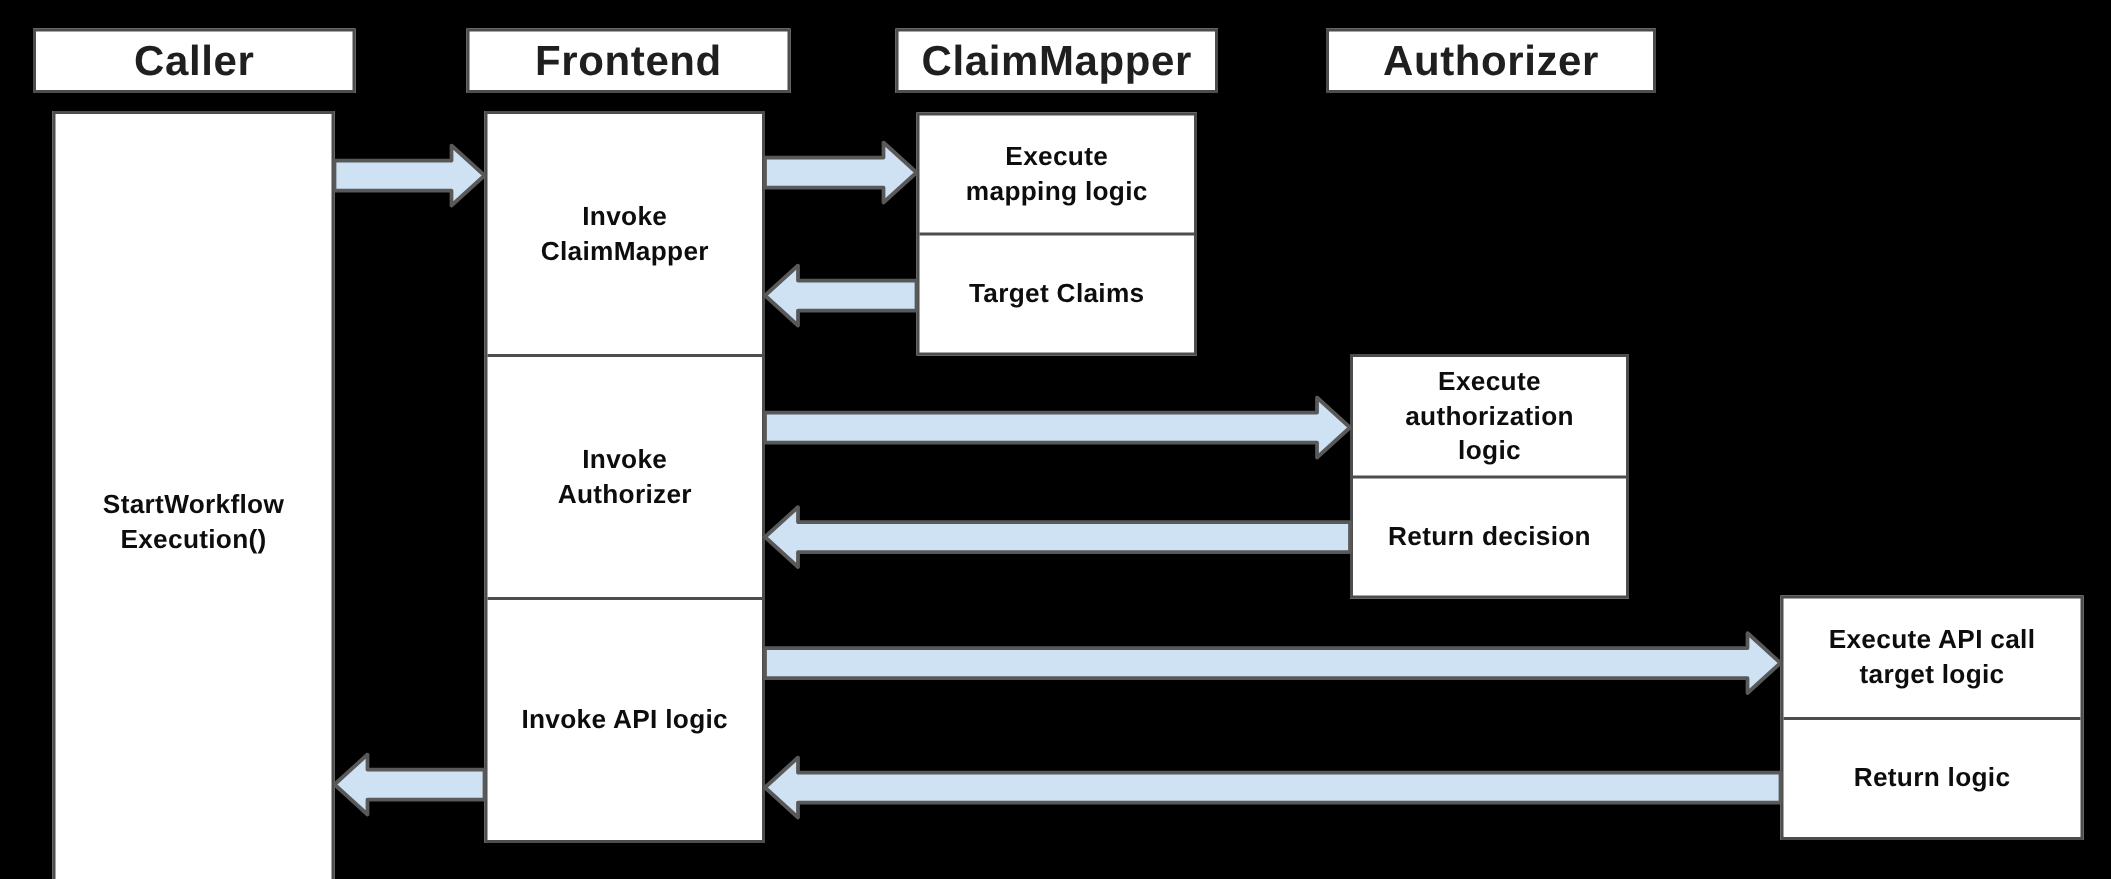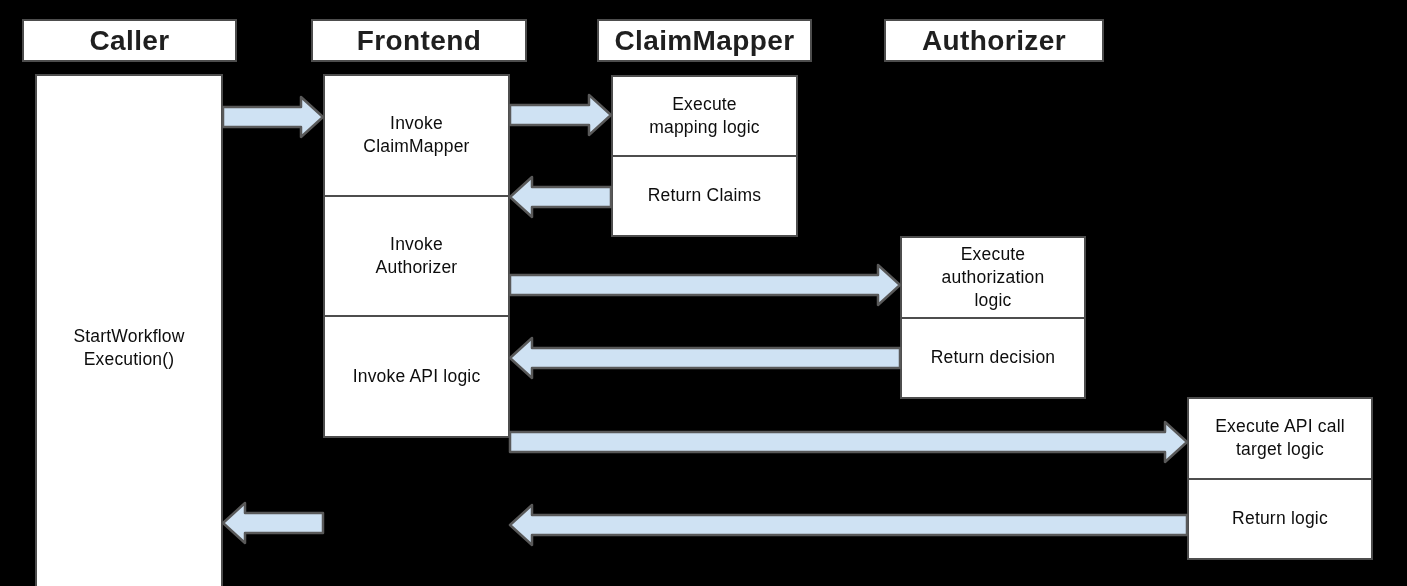--- a/index.html
+++ b/index.html
@@ -25,21 +25,21 @@
     position:absolute; background:var(--box-fill);
     border:2px solid var(--box-border);
     display:flex; flex-direction:column;
   }
   .sec{
     flex:1 1 0; display:flex; align-items:center; justify-content:center;
     text-align:center; padding:0 10px;
   }
   .sec + .sec{ border-top:2px solid var(--box-border); }
   .box-label{
-    white-space:pre-line; font-size:17.5px; font-weight:400;
+    white-space:pre-line; font-size:17.5px; font-weight:700;
     line-height:1.32; color:var(--body-text); letter-spacing:0.2px;text-align:center;
   }
   svg.arrows{
     position:absolute; left:0; top:0; width:1407px; height:586px;
     pointer-events:none;
   }
   svg.arrows polygon{
     fill:var(--arrow-fill); stroke:var(--arrow-stroke);
     stroke-width:2.5; stroke-linejoin:round;
   }
@@ -54,56 +54,56 @@
   <div class="hdr" style="left:597px;width:215px">ClaimMapper</div>
   <div class="hdr" style="left:884px;width:220px">Authorizer</div>
 
   <div class="col" style="left:35px;top:74px;width:188px;height:548px">
     <div class="sec">
       <span class="box-label">StartWorkflow
 Execution()</span>
     </div>
   </div>
 
-  <div class="col" style="left:323px;top:74px;width:187px;height:364px">
+  <div class="col" style="left:323px;top:74px;width:187px;height:488px">
     <div class="sec">
       <span class="box-label">Invoke
 ClaimMapper</span>
     </div>
     <div class="sec">
       <span class="box-label">Invoke
 Authorizer</span>
     </div>
     <div class="sec">
       <span class="box-label">Invoke API logic</span>
     </div>
   </div>
 
   <div class="col" style="left:611px;top:75px;width:187px;height:162px">
     <div class="sec">
       <span class="box-label">Execute
 mapping logic</span>
     </div>
     <div class="sec">
-      <span class="box-label">Return Claims</span>
+      <span class="box-label">Target Claims</span>
     </div>
   </div>
 
   <div class="col" style="left:900px;top:236px;width:186px;height:163px">
     <div class="sec">
       <span class="box-label">Execute
 authorization
 logic</span>
     </div>
     <div class="sec">
       <span class="box-label">Return decision</span>
     </div>
   </div>
 
-  <div class="col" style="left:1187px;top:397px;width:186px;height:163px">
+  <div class="col" style="left:1187px;top:397px;width:202px;height:163px">
     <div class="sec">
       <span class="box-label">Execute API call
 target logic</span>
     </div>
     <div class="sec">
       <span class="box-label">Return logic</span>
     </div>
   </div>
 
   <svg class="arrows" viewBox="0 0 1407 586">

